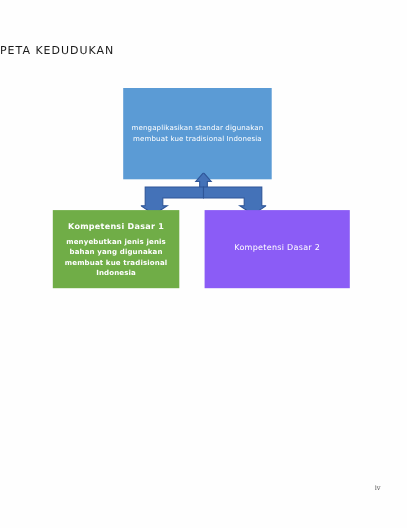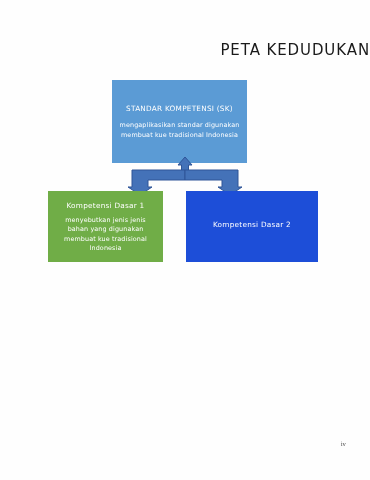--- a/index.html
+++ b/index.html
@@ -15,23 +15,23 @@
     width: 370px;
     height: 480px;
     background: #fefefe;
     overflow: hidden;
   }
   .page-title {
     position: absolute;
     left: 0;
     top: 41px;
     width: 370px;
-    text-align: right;
+    text-align: left;
     font-family: "DejaVu Sans", sans-serif;
-    font-size: 15px;
+    font-size: 10px;
     letter-spacing: 0.9px;
     color: #1a1a1a;
     white-space: nowrap;
   }
 
   .node {
     position: absolute;
     box-sizing: border-box;
     text-align: center;
     color: #ffffff;
@@ -97,38 +97,37 @@
   }
 </style>
 </head>
 <body>
 
 <div class="page">
 
   <div class="page-title">PETA KEDUDUKAN</div>
 
   <div class="node" id="node-sk" style="background: rgb(91, 155, 213);">
-    <div class="node-title">STANDAR KOMPETENSI (SK)</div>
     <div class="node-desc">mengaplikasikan standar digunakan membuat kue tradisional Indonesia</div>
   </div>
 
   <div class="connector">
     <svg width="114" height="38" viewBox="0 0 114 38">
       <g fill="#4472b8" stroke="#2e5597" stroke-width="1" stroke-linejoin="miter">
         <path d="M57 0 L64 8 L60.5 8 L60.5 14 L53.5 14 L53.5 8 L50 8 Z"></path>
         <path d="M4 13 L20 13 L20 13 L57 13 L57 23 L20 23 L20 30 L24 30 L12 38 L0 30 L4 30 Z"></path>
         <path d="M110 13 L94 13 L57 13 L57 23 L94 23 L94 30 L90 30 L102 38 L114 30 L110 30 Z"></path>
       </g>
     </svg>
   </div>
 
-  <div class="node" id="node-kd1" style="background: rgb(112, 173, 71);">
+  <div class="node" id="node-kd1" style="background: rgb(112, 173, 71); font-weight: bold;">
     <div class="node-title">Kompetensi Dasar 1</div>
     <div class="node-desc">menyebutkan jenis jenis bahan yang digunakan membuat kue tradisional Indonesia</div>
   </div>
 
-  <div class="node" id="node-kd2" style="background: #1d4ed8;">
+  <div class="node" id="node-kd2" style="background: #8b5cf6;">
     <div class="node-title">Kompetensi Dasar 2</div>
   </div>
 
   <div class="page-number">iv</div>
 
 </div>
 
 </body></html>

